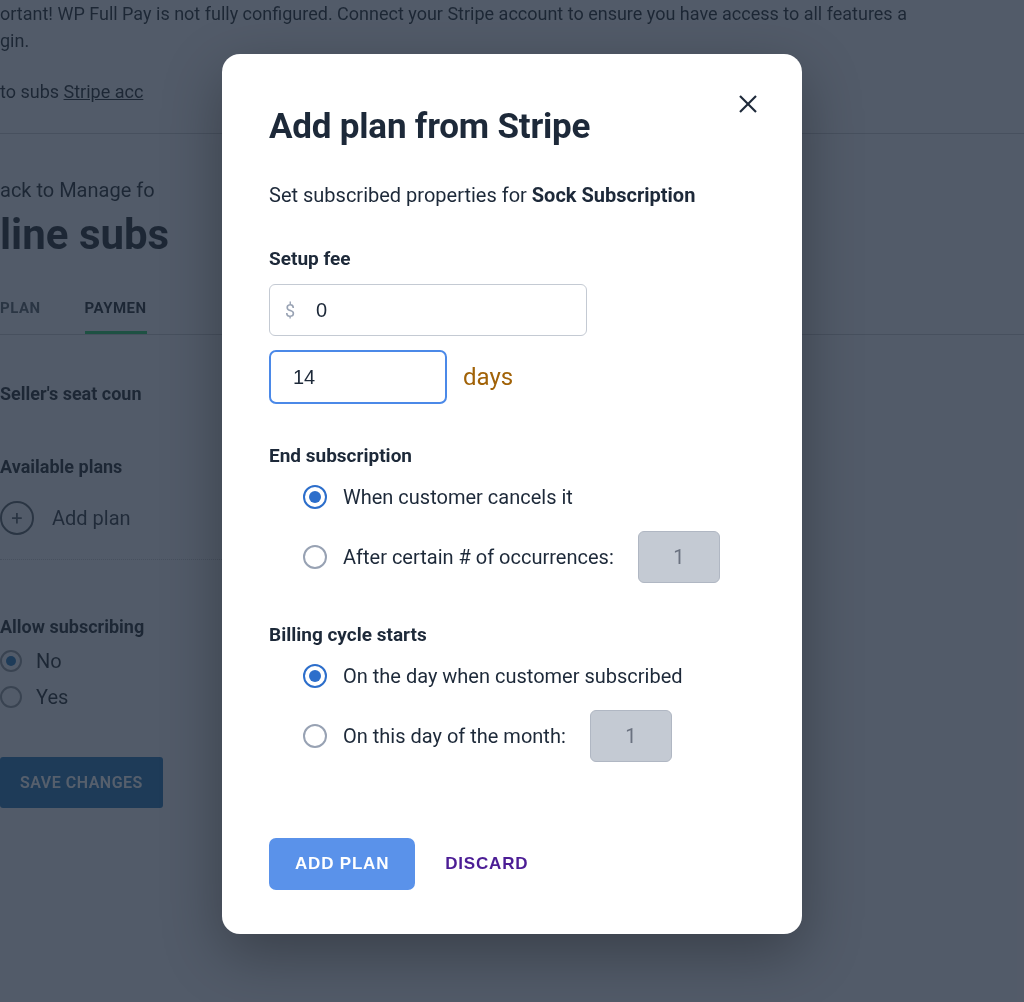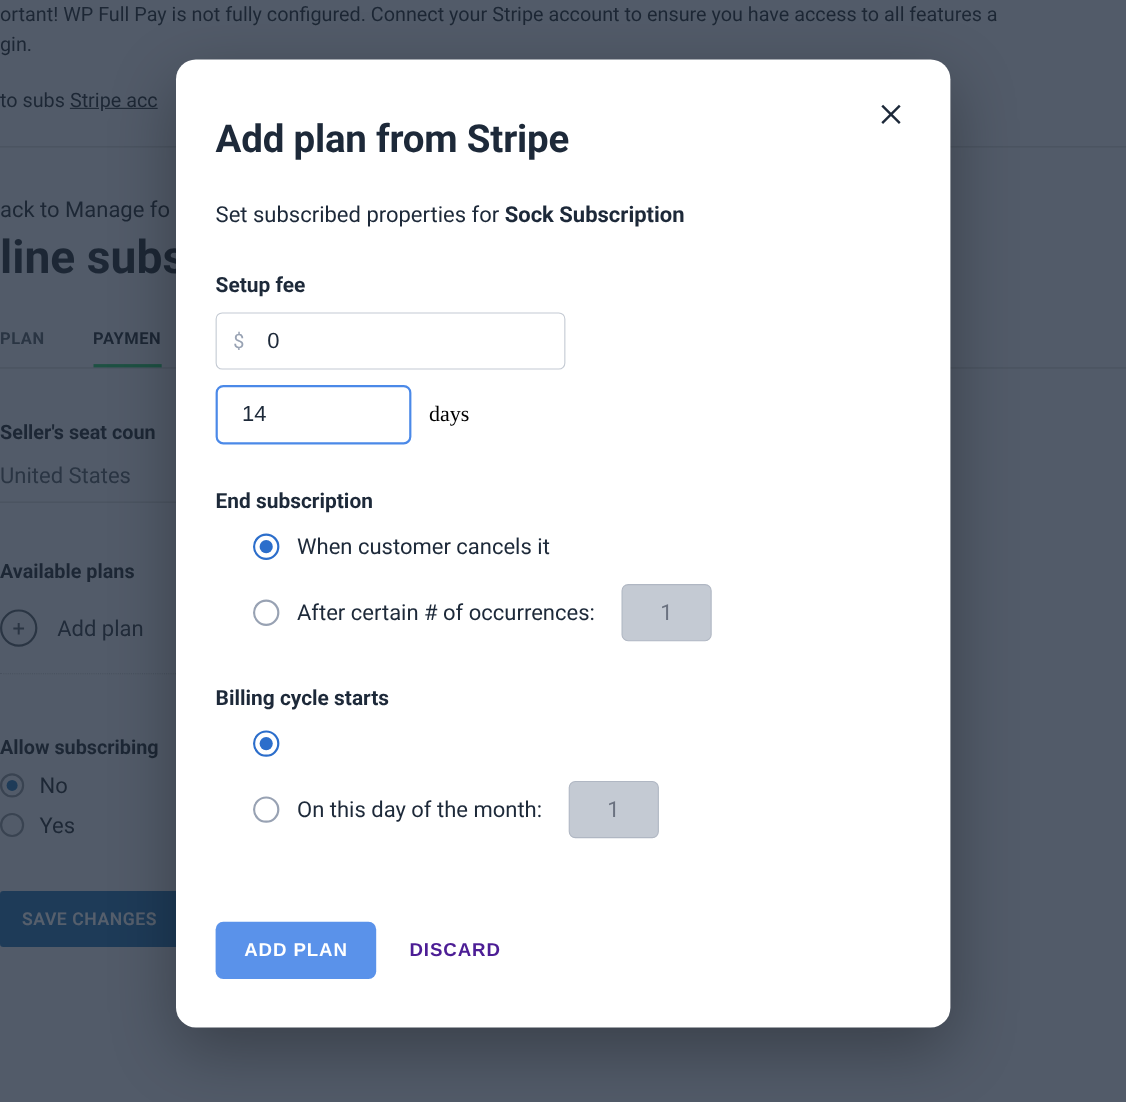--- a/index.html
+++ b/index.html
@@ -109,24 +109,24 @@
       inset: 0;
       background: rgba(30, 41, 59, 0.75);
       display: flex;
       align-items: flex-start;
       justify-content: center;
       padding-top: 54px;
     }
 
     
     .modal {
-      width: 704px;
+      width: 580px;
       background: #fff;
       border-radius: 18px;
-      padding: 52px 48px 44px 36px;
+      padding: 52px 48px 44px 47px;
       position: relative;
       box-shadow: 0 20px 60px rgba(0,0,0,0.3);
     }
     .modal-title {
       font-size: 35px;
       font-weight: 700;
       color: #1d2939;
       letter-spacing: -0.2px;
     }
     .modal-close {
@@ -184,21 +184,21 @@
     .trial-input {
       width: 178px;
       height: 54px;
       border: 2px solid #4b89e8;
       border-radius: 7px;
       font-size: 20px;
       color: #1d2939;
       padding: 0 22px;
       outline: none;
     }
-    .trial-unit { font-size: 20px; color: #000000; font-family: Liberation Serif, serif; }
+    .trial-unit { font-size: 24px; color: #a16207; }
 
     .radio-row {
       display: flex;
       align-items: center;
       gap: 16px;
       margin-top: 18px;
       font-size: 20px;
       color: #1d2939;
       margin-left: 34px;
     }
@@ -262,21 +262,20 @@
     <span>to subs </span><span class="link">Stripe acc</span>
   </div>
   <div class="bg-divider"></div>
   <div class="bg-back">ack to Manage fo</div>
   <div class="bg-title">line subs</div>
   <div class="bg-tabs">
     <div class="bg-tab">PLAN</div>
     <div class="bg-tab active">PAYMEN</div>
   </div>
   <div class="bg-section-label">Seller's seat coun</div>
-  <div class="bg-select">United States</div>
   <div class="bg-section-label" style="margin-top:52px">Available plans</div>
   <div class="bg-addplan">
     <div class="circ-plus">+</div>
     <div>Add plan</div>
   </div>
   <div class="bg-section-label" style="margin-top:56px">Allow subscribing</div>
   <div class="bg-radio-row">
     <div class="bg-radio sel"></div>
     <div>No</div>
   </div>
@@ -318,20 +317,21 @@
     </div>
     <div class="radio-row" style="margin-top:22px">
       <div class="radio"></div>
       <div>After certain # of occurrences:</div>
       <div class="num-input-disabled">1</div>
     </div>
 
     <div class="form-label">Billing cycle starts</div>
     <div class="radio-row">
       <div class="radio selected"></div>
+      <div>On the day when customer subscribed</div>
     </div>
     <div class="radio-row" style="margin-top:22px">
       <div class="radio"></div>
       <div>On this day of the month:</div>
       <div class="num-input-disabled">1</div>
     </div>
 
     <div class="modal-actions">
       <button class="btn-primary">ADD PLAN</button>
       <button class="btn-secondary">DISCARD</button>

